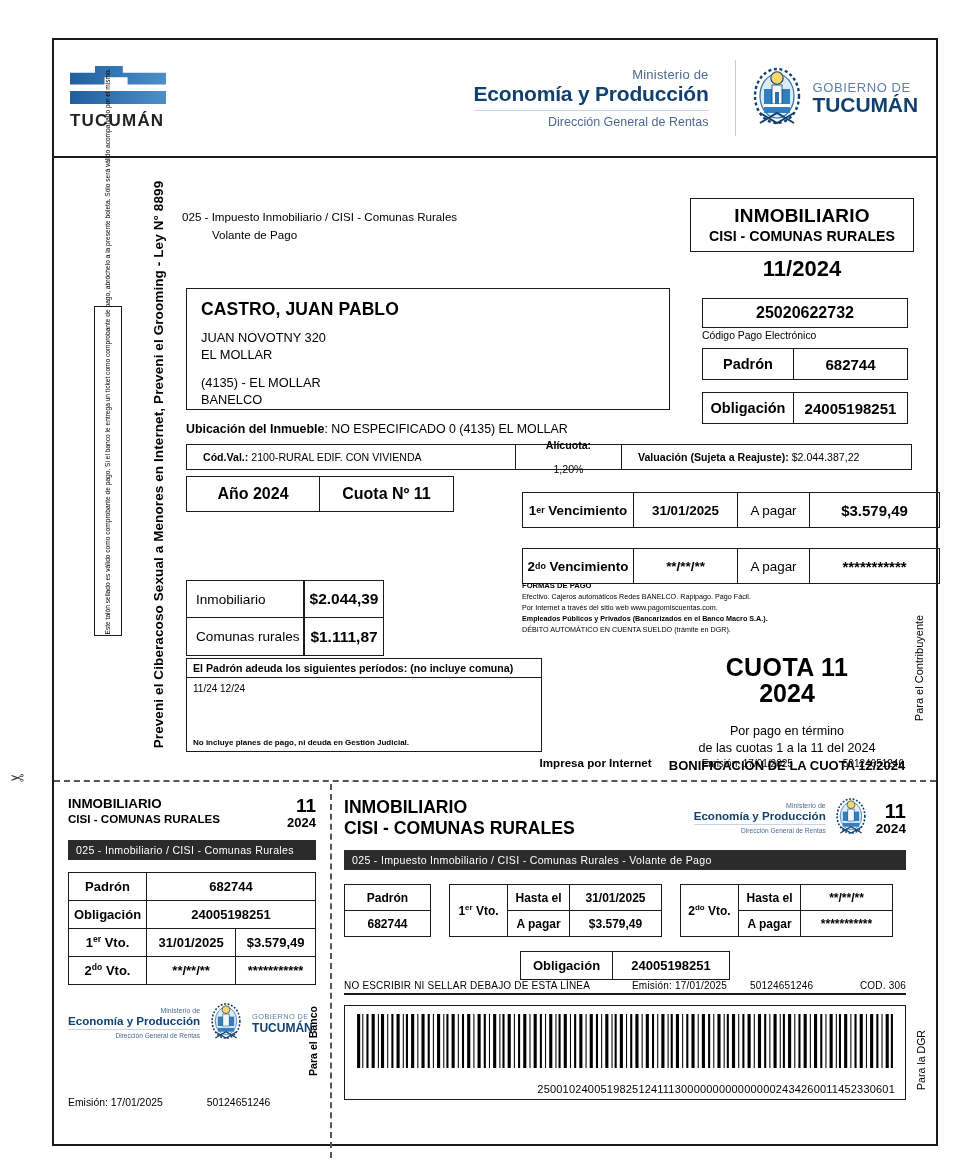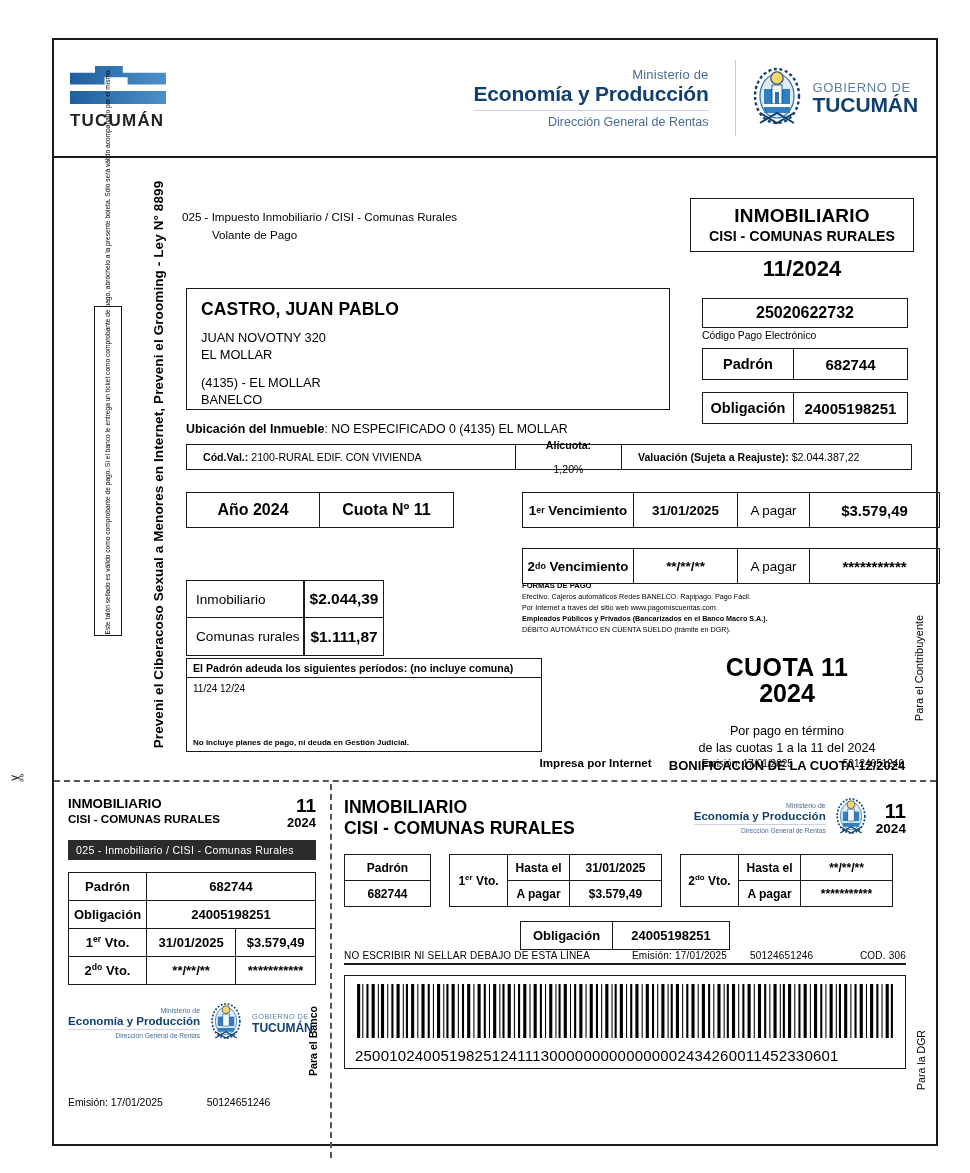--- a/index.html
+++ b/index.html
@@ -139,21 +139,21 @@
 
   
   .valstrip { position: absolute; left: 132px; top: 286px; width: 726px; height: 26px; display: flex; }
   .valstrip > div { border: 1.5px solid #1a1a1a; display: flex; align-items: center; padding: 0 16px; font-size: 10.6px; font-weight: bold; }
   .valstrip .c1 { width: 330px; }
   .valstrip .c2 { width: 106px; border-left: none; justify-content: center; flex-direction: column; }
   .valstrip .c3 { flex: 1; border-left: none; }
   .valstrip .reg { font-weight: normal; }
 
   
-  .yearcuota { position: absolute; left: 132px; top: 334px; width: 268px; height: 36px; display: flex; }
+  .yearcuota { position: absolute; left: 132px; top: 318px; width: 268px; height: 36px; display: flex; }
   .yearcuota > div { border: 1.8px solid #1a1a1a; display: flex; align-items: center; justify-content: center; font-size: 16px; font-weight: bold; }
   .yearcuota .a { width: 134px; }
   .yearcuota .b { width: 134px; border-left: none; }
 
   
   .venc { position: absolute; height: 36px; display: flex; }
   .venc > div { border: 1.8px solid #1a1a1a; display: flex; align-items: center; justify-content: center; font-size: 13.4px; font-weight: bold; }
   .venc > div + div { border-left: none; }
   .venc .lbl { width: 112px; }
   .venc .date { width: 104px; }
@@ -252,21 +252,21 @@
 
   .noline { display: flex; align-items: baseline; font-size: 10px; letter-spacing: .2px; }
   .noline .a { flex: 1; }
   .noline .b { width: 118px; }
   .noline .c { width: 96px; }
   .noline .d { width: 60px; text-align: right; }
   .hairline { border-top: 2px solid #1a1a1a; margin-top: 2px; }
 
   .barcode-box { margin-top: 10px; border: 1.6px solid #1a1a1a; padding: 8px 10px 4px; }
   .barcode { height: 54px; width: 100%; }
-  .barcode-num { text-align: left; font-size: 15px; margin-top: 5px; letter-spacing: .2px; }
+  .barcode-num { text-align: right; font-size: 11px; margin-top: 11px; letter-spacing: .2px; }
 
   .stubR .vdgr { position: absolute; right: 4px; bottom: 24px; width: 22px; height: 120px; display: flex; align-items: center; justify-content: center; }
   .stubR .vdgr span { transform: rotate(-90deg); white-space: nowrap; font-size: 10.6px; }
 </style>
 </head>
 <body>
 
 <div class="page">
   <div class="doc-frame">
 
@@ -541,20 +541,21 @@
                 <path d="M10 58 L27 48 L44 58" fill="none" stroke="#11406f" stroke-width="2"></path>
               </svg>
             </span>
             <div class="per">
               <div class="p1">11</div>
               <div class="p2">2024</div>
             </div>
           </div>
         </div>
 
+        <div class="blackbar">025 - Impuesto Inmobiliario / CISI - Comunas Rurales - Volante de Pago</div>
 
         <div class="paytables">
           <table class="pt-padron">
             <tbody>
                 <tr>
               <td>Padrón</td>
             </tr>
             <tr>
               <td>682744</td>
             </tr>

